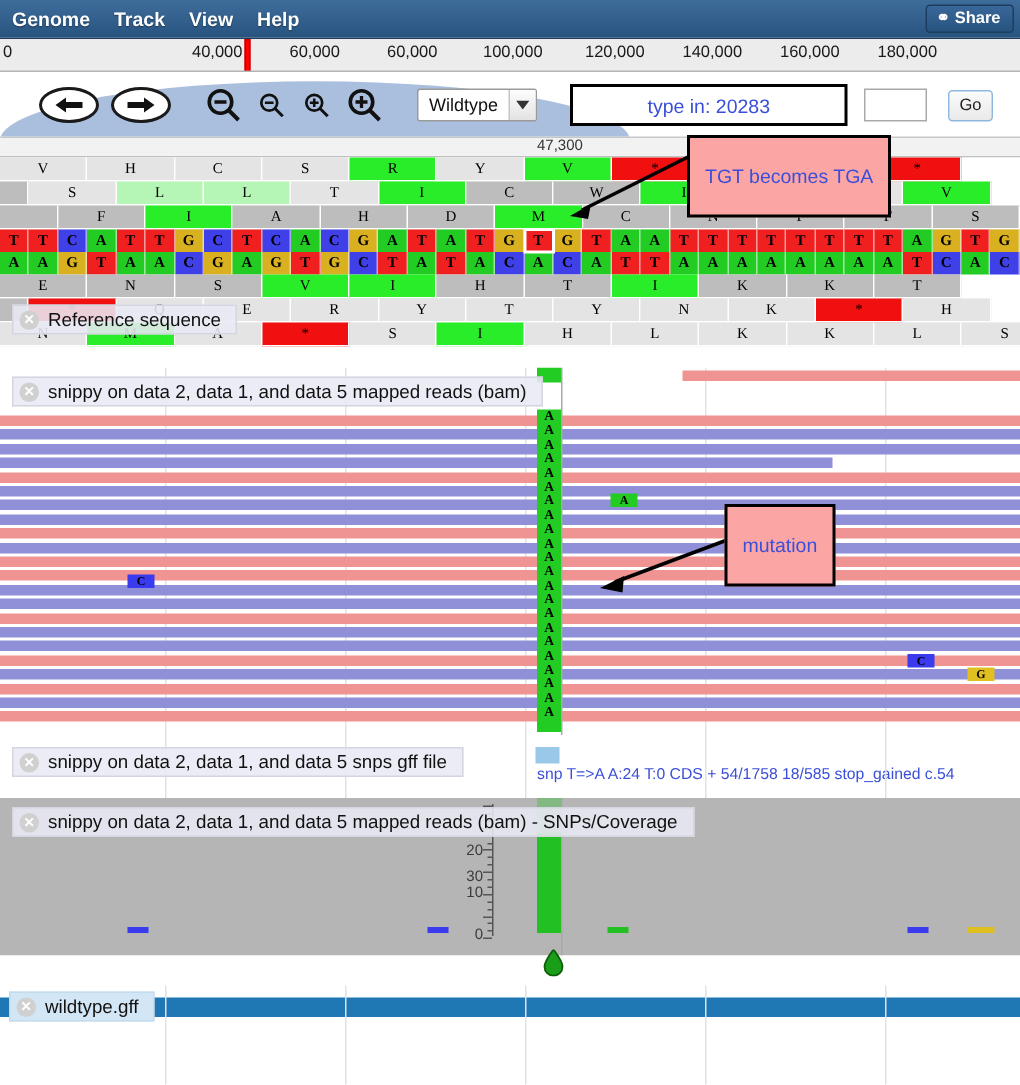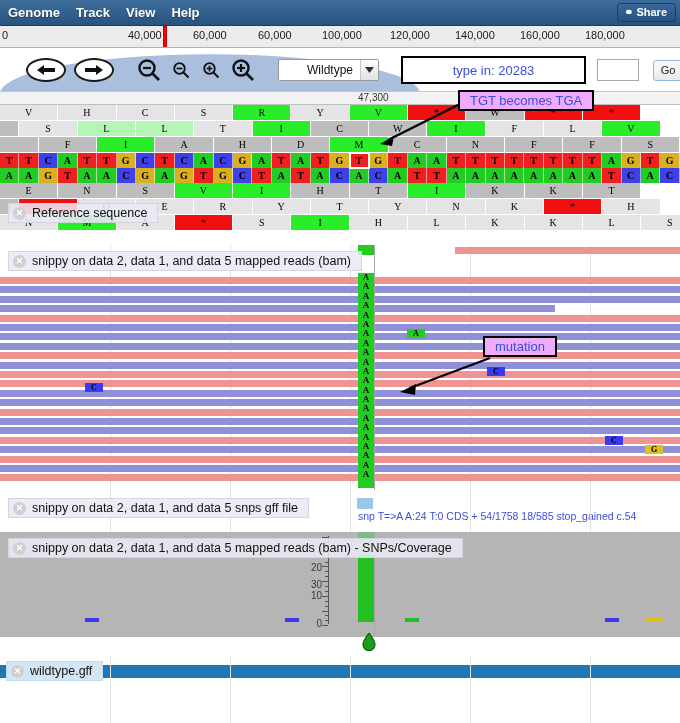--- a/index.html
+++ b/index.html
@@ -66,21 +66,21 @@
   .navbtn {
     width:40px; height:24px; border:2px solid #1a1a1a; border-radius:50%;
     background:#ffffff; display:flex; align-items:center; justify-content:center;
     cursor:pointer; flex:none;
   }
   .navbtn svg { display:block; }
   .zoombtn { width:26px; height:26px; display:flex; align-items:center; justify-content:center; cursor:pointer; flex:none;}
   .zoombtn.sm { width:22px; }
   .selwrap {
     margin-left:14px; display:flex; align-items:stretch; height:22px;
-    border:1px solid #9a9a9a; border-radius:2px; background:#fff; flex:none;padding-left:21px;
+    border:1px solid #9a9a9a; border-radius:2px; background:#fff; flex:none;
   }
   .selwrap .sv { padding:0 7px; font-size:12px; line-height:20px; color:#111; }
   .selwrap .sarrow {
     width:18px; border-left:1px solid #c5c5c5;
     background:linear-gradient(#fdfdfd,#e3e3e3);
     display:flex; align-items:center; justify-content:center;
   }
   .locbox {
     margin-left:14px; width:185px; height:28px; border:2px solid #000;
     background:#fff; display:flex; align-items:center; justify-content:center;
@@ -139,22 +139,22 @@
     white-space:nowrap;
   }
   .xicon {
     width:13px; height:13px; border-radius:50%; background:#d0d0d0;
     color:#fff; font-size:9px; line-height:13px; text-align:center;
     flex:none; font-weight:bold; cursor:pointer;
   }
 
   
   .callout {
-    position:absolute; border:2px solid #000; background:#f0abfc;
-    color:#3b4fd8; font-size:13px; padding:1px 10px; z-index:40;
+    position:absolute; border:2px solid #000; background:#fca5a5;
+    color:#3b4fd8; font-size:13px; padding:18px 10px; z-index:40;
     white-space:nowrap;
   }
   .arrowsvg { position:absolute; z-index:39; pointer-events:none; }
 
   
   .bamtrack { position:relative; background:#ffffff; overflow:hidden; }
   .read { position:absolute; height:7px; }
   .r-pink { background:#ef9393; }
   .r-purp { background:#9090d8; }
   .snpcol { position:absolute; background:#22cc22; z-index:5; }

